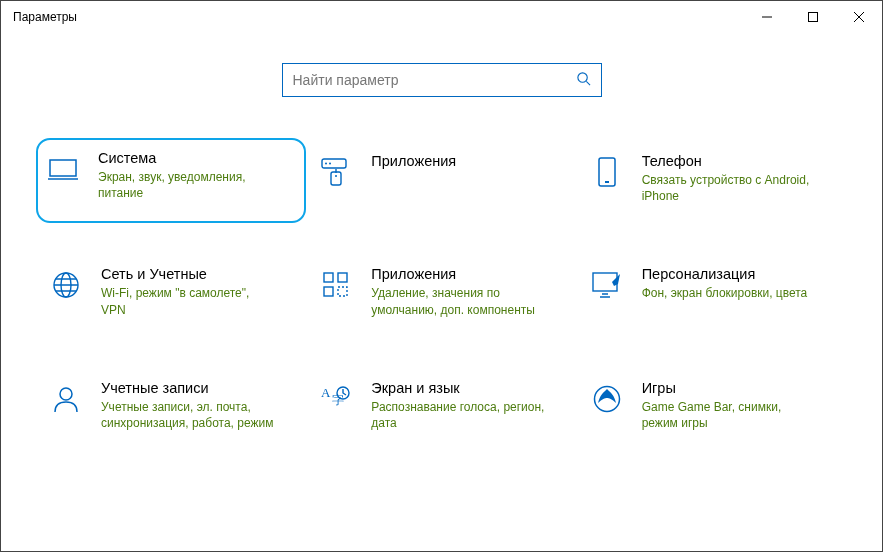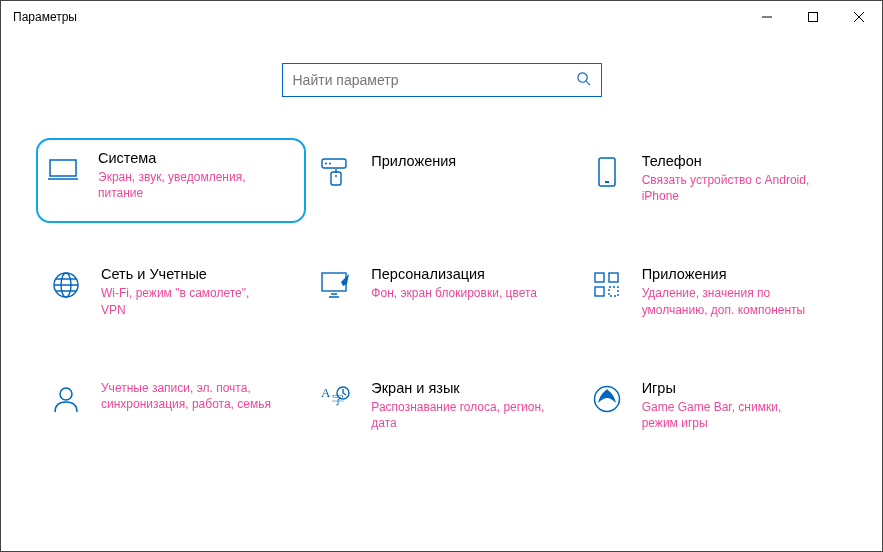--- a/index.html
+++ b/index.html
@@ -15,21 +15,21 @@
   .search-box { width: 320px; height: 34px; border: 1px solid #0067c0; display: flex; align-items: center; padding: 0 10px; }
   .search-input { flex: 1; border: none; outline: none; font-size: 14px; color: #666; background: transparent; }
   .search-input::placeholder { color: #777; }
   .search-icon { color: #0067c0; }
   .grid { display: grid; grid-template-columns: repeat(3, 1fr); column-gap: 10px; row-gap: 50px; padding: 50px 40px 0 40px; }
   .tile { display: flex; align-items: flex-start; gap: 18px; padding: 6px 8px; border-radius: 14px; }
   .tile.highlight { border: 2px solid #0ea5e9; padding: 10px 8px 14px 8px; margin: -9px -5px -13px -5px; }
   .tile-icon { width: 34px; height: 34px; flex: 0 0 34px; color: #0067c0; display: flex; align-items: center; justify-content: center; margin-top: 2px; }
   .tile-text { flex: 1; }
   .tile-title { font-size: 14.5px; color: #000; margin-bottom: 3px; }
-  .tile-desc { font-size: 12px; color: #ec4899; line-height: 1.35; max-width: 175px; }
+  .tile-desc { font-size: 12px; color: #4d7c0f; line-height: 1.35; max-width: 175px; }
 </style>
 </head>
 <body>
 
 <div class="window">
 
   <div class="titlebar">
     <div class="titlebar-title">Параметры</div>
     <div class="win-controls">
       <div class="win-btn">
@@ -117,56 +117,57 @@
             </svg>
         </div>
         <div class="tile-text">
           <div class="tile-title">Сеть и Учетные</div>
           <div class="tile-desc">Wi-Fi, режим "в самолете", VPN</div>
         </div>
       </div>
 
       <div class="tile">
         <div class="tile-icon">
-          <svg width="30" height="26" viewBox="0 0 30 26" fill="none">
-              <rect x="1" y="1" width="24" height="18" stroke="#0067c0" stroke-width="1.4"></rect>
-              <path d="M10 22 H16 M8 25 H18" stroke="#0067c0" stroke-width="1.4"></path>
-              <path d="M20 10 L28 2 L26 12 L22 14 Z" fill="#0067c0"></path>
-            </svg>
-        </div>
-        <div class="tile-text">
-          <div class="tile-title">Персонализация</div>
-          <div class="tile-desc">Фон, экран блокировки, цвета</div>
-        </div>
-      </div>
-
-      <div class="tile">
-        <div class="tile-icon">
           <svg width="26" height="26" viewBox="0 0 26 26" fill="none" stroke="#0067c0" stroke-width="1.4">
               <rect x="1" y="1" width="9" height="9"></rect>
               <rect x="15" y="1" width="9" height="9"></rect>
               <rect x="1" y="15" width="9" height="9"></rect>
               <rect x="15" y="15" width="9" height="9" stroke-dasharray="2 2"></rect>
             </svg>
         </div>
         <div class="tile-text">
           <div class="tile-title">Приложения</div>
           <div class="tile-desc">Удаление, значения по умолчанию, доп. компоненты</div>
         </div>
       </div>
 
       <div class="tile">
         <div class="tile-icon">
+          <svg width="30" height="26" viewBox="0 0 30 26" fill="none">
+              <rect x="1" y="1" width="24" height="18" stroke="#0067c0" stroke-width="1.4"></rect>
+              <path d="M10 22 H16 M8 25 H18" stroke="#0067c0" stroke-width="1.4"></path>
+              <path d="M20 10 L28 2 L26 12 L22 14 Z" fill="#0067c0"></path>
+            </svg>
+        </div>
+        <div class="tile-text">
+          <div class="tile-title">Персонализация</div>
+          <div class="tile-desc">Фон, экран блокировки, цвета</div>
+        </div>
+      </div>
+
+      <div class="tile">
+        <div class="tile-icon">
           <svg width="28" height="28" viewBox="0 0 28 28" fill="none" stroke="#0067c0" stroke-width="1.5">
               <circle cx="14" cy="9" r="6"></circle>
               <path d="M3 27 C3 19 9 17 14 17 C19 17 25 19 25 27"></path>
             </svg>
         </div>
         <div class="tile-text">
-          <div class="tile-desc">Учетные записи, эл. почта, синхронизация, работа, семья</div>
+          <div class="tile-title">Учетные записи</div>
+          <div class="tile-desc">Учетные записи, эл. почта, синхронизация, работа, режим</div>
         </div>
       </div>
 
       <div class="tile">
         <div class="tile-icon">
           <svg width="30" height="28" viewBox="0 0 30 28" fill="none" stroke="#0067c0" stroke-width="1.4">
               <text x="0" y="12" font-size="13" fill="#0067c0" stroke="none" font-family="Segoe UI">A</text>
               <text x="11" y="19" font-size="12" fill="#0067c0" stroke="none" font-family="Segoe UI">字</text>
               <circle cx="22" cy="8" r="6"></circle>
               <path d="M22 4 V8 L25 10"></path>

